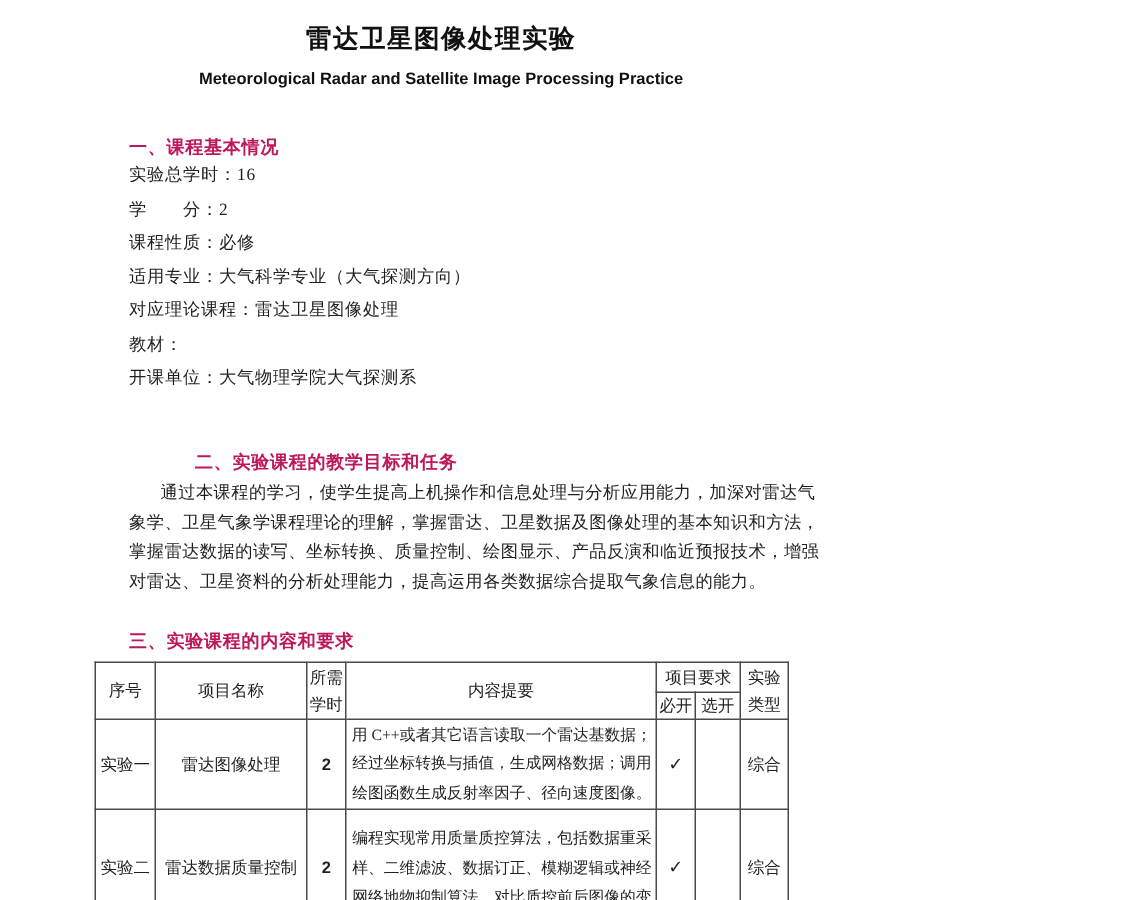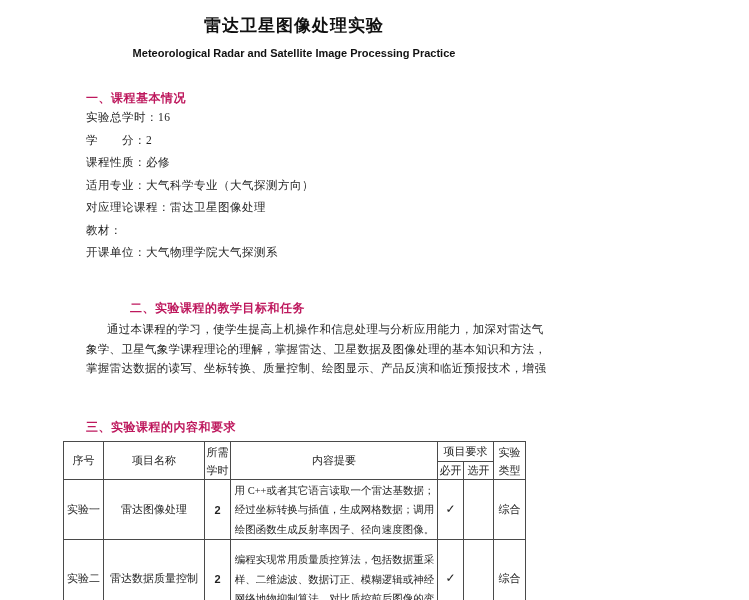--- a/index.html
+++ b/index.html
@@ -87,20 +87,21 @@
   <div>教材：</div>
   <div>开课单位：大气物理学院大气探测系</div>
 </div>
 
 <div class="abs sec-heading h2">二、实验课程的教学目标和任务</div>
 
 <div class="abs para">
   <div class="indent">通过本课程的学习，使学生提高上机操作和信息处理与分析应用能力，加深对雷达气</div>
   <div>象学、卫星气象学课程理论的理解，掌握雷达、卫星数据及图像处理的基本知识和方法，</div>
   <div>掌握雷达数据的读写、坐标转换、质量控制、绘图显示、产品反演和临近预报技术，增强</div>
+  <div>对雷达、卫星资料的分析处理能力，提高运用各类数据综合提取气象信息的能力。</div>
 </div>
 
 <div class="abs sec-heading h3">三、实验课程的内容和要求</div>
 
 <table class="course">
   <colgroup>
     <col style="width:40px">
       <col style="width:101px">
       <col style="width:26px">
     <col style="width:207px">

